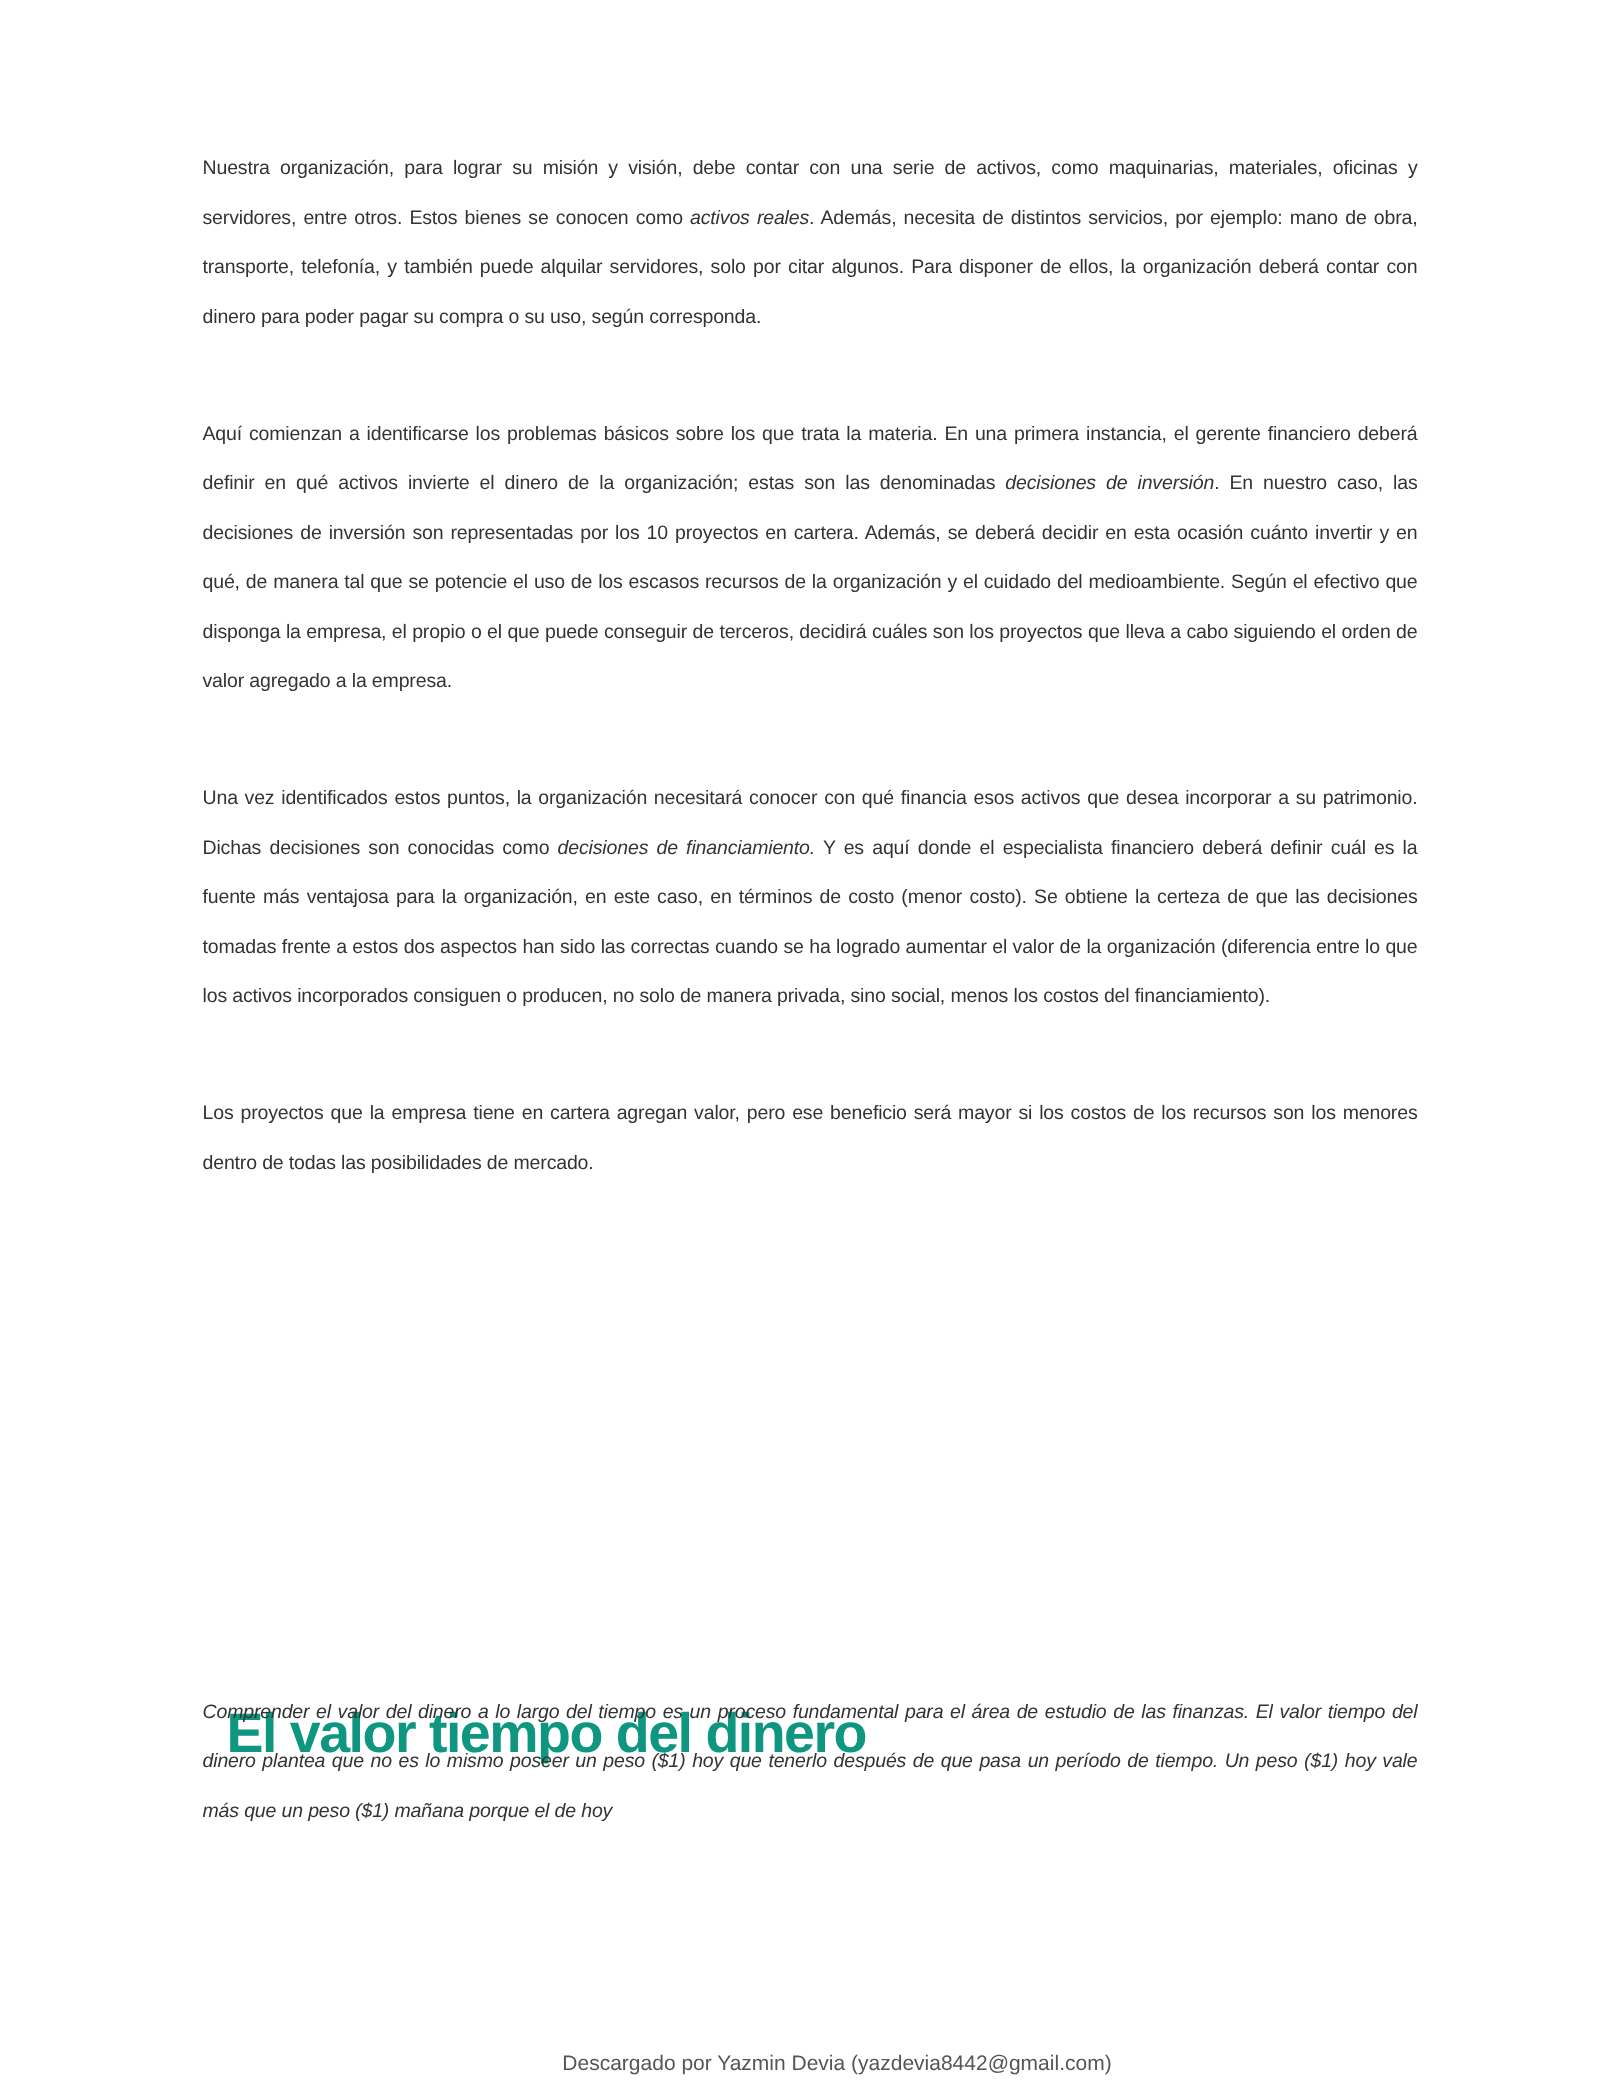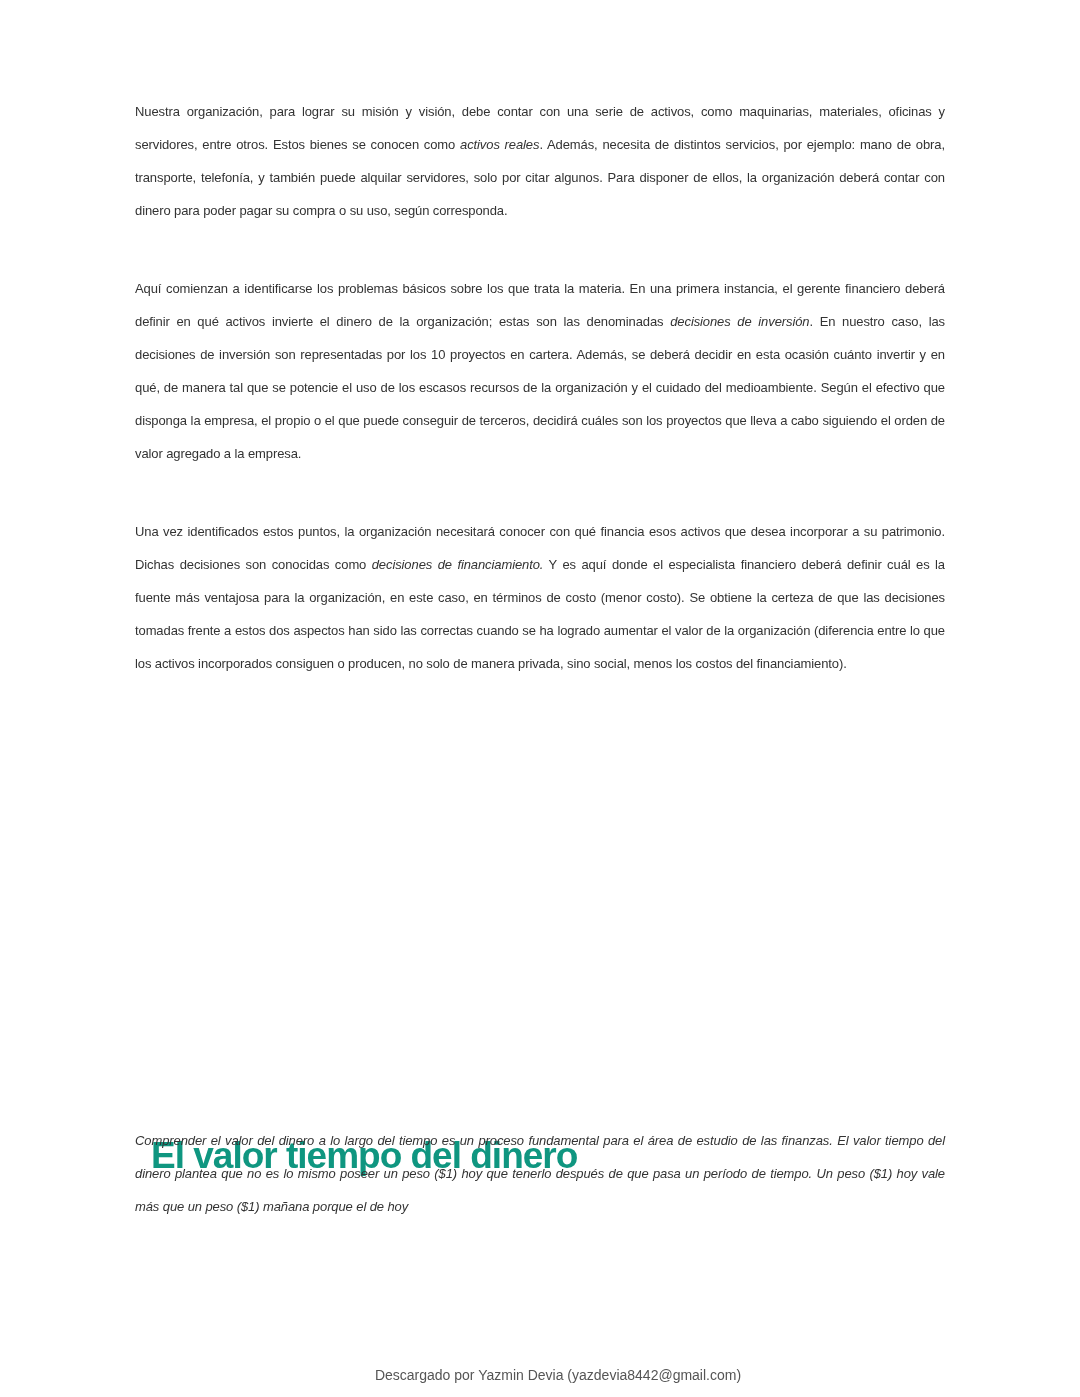--- a/index.html
+++ b/index.html
@@ -42,18 +42,21 @@
 <div class="page">
   <p class="para">
     <span>Nuestra organización, para lograr su misión y visión, debe contar con una serie de activos, como maquinarias, materiales, oficinas y servidores, entre otros. Estos bienes se conocen como </span><em>activos reales</em><span>. Además, necesita de distintos servicios, por ejemplo: mano de obra, transporte, telefonía, y también puede alquilar servidores, solo por citar algunos. Para disponer de ellos, la organización deberá contar con dinero para poder pagar su compra o su uso, según corresponda.</span>
   </p>
   <p class="para">
     <span>Aquí comienzan a identificarse los problemas básicos sobre los que trata la materia. En una primera instancia, el gerente financiero deberá definir en qué activos invierte el dinero de la organización; estas son las denominadas </span><em>decisiones de inversión</em><span>. En nuestro caso, las decisiones de inversión son representadas por los 10 proyectos en cartera. Además, se deberá decidir en esta ocasión cuánto invertir y en qué, de manera tal que se potencie el uso de los escasos recursos de la organización y el cuidado del medioambiente. Según el efectivo que disponga la empresa, el propio o el que puede conseguir de terceros, decidirá cuáles son los proyectos que lleva a cabo siguiendo el orden de valor agregado a la empresa.</span>
   </p>
   <p class="para">
     <span>Una vez identificados estos puntos, la organización necesitará conocer con qué financia esos activos que desea incorporar a su patrimonio. Dichas decisiones son conocidas como </span><em>decisiones de financiamiento.</em><span> Y es aquí donde el especialista financiero deberá definir cuál es la fuente más ventajosa para la organización, en este caso, en términos de costo (menor costo). Se obtiene la certeza de que las decisiones tomadas frente a estos dos aspectos han sido las correctas cuando se ha logrado aumentar el valor de la organización (diferencia entre lo que los activos incorporados consiguen o producen, no solo de manera privada, sino social, menos los costos del financiamiento).</span>
   </p>
+  <p class="para">
+    <span>Los proyectos que la empresa tiene en cartera agregan valor, pero ese beneficio será mayor si los costos de los recursos son los menores dentro de todas las posibilidades de mercado.</span>
+  </p>
 </div>
 
 <h2 class="heading">El valor tiempo del dinero</h2>
 <p class="para section-para">Comprender el valor del dinero a lo largo del tiempo es un proceso fundamental para el área de estudio de las finanzas. El valor tiempo del dinero plantea que no es lo mismo poseer un peso ($1) hoy que tenerlo después de que pasa un período de tiempo. Un peso ($1) hoy vale más que un peso ($1) mañana porque el de hoy</p>
 
 <div class="footer">Descargado por Yazmin Devia (yazdevia8442@gmail.com)</div>
 
 </body></html>

